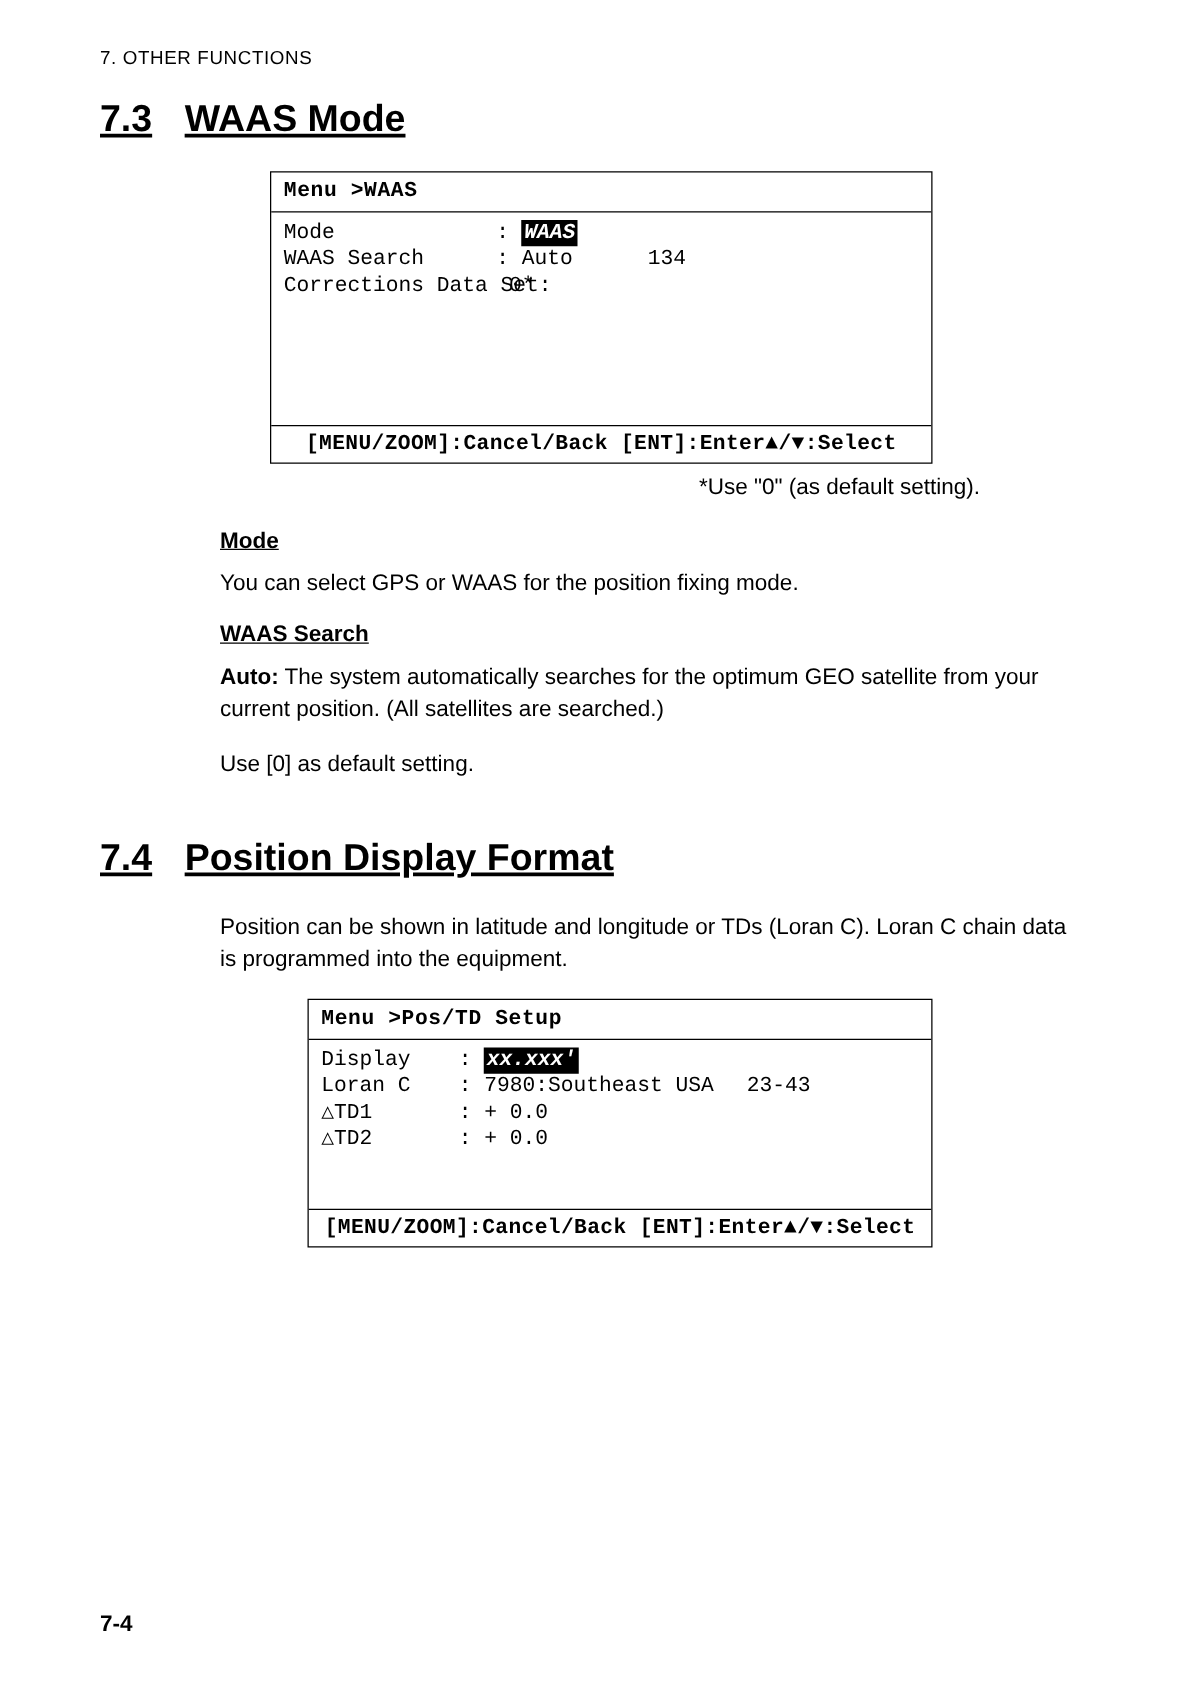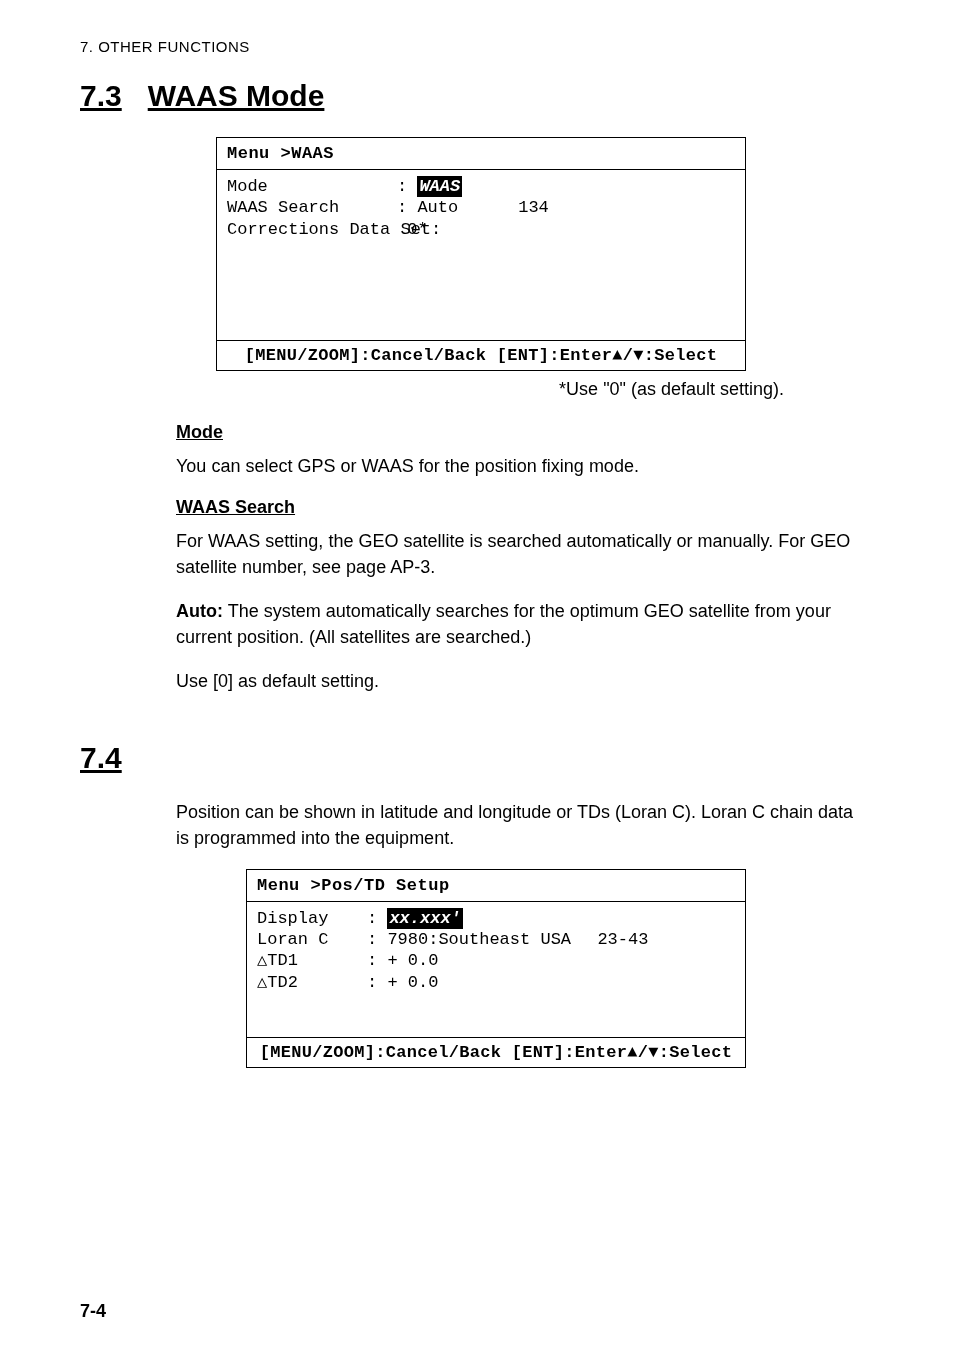--- a/index.html
+++ b/index.html
@@ -99,21 +99,21 @@
     .para {
       font-size: 18px;
       line-height: 1.45;
       margin-bottom: 18px;
     }
     .para b { font-weight: bold; }
     .section-gap { height: 28px; }
     .page-footer {
       position: absolute;
       left: 80px;
-      bottom: 28px;
+      bottom: 40px;
       font-weight: bold;
       font-size: 18px;
     }
   </style>
 </head>
 <body>
 
 <div class="page-header">7.  OTHER FUNCTIONS</div>
 
 <div class="section-heading">
@@ -141,30 +141,30 @@
       <span>▲/▼:Select</span>
     </div>
   </div>
 
   <div class="caption">*Use "0" (as default setting).</div>
 
   <div class="sub-heading">Mode</div>
   <p class="para">You can select GPS or WAAS for the position fixing mode.</p>
 
   <div class="sub-heading">WAAS Search</div>
-  <p class="para">For WAAS setting, the GEO satellite is searched automatically or manually. For GEO satellite number, see page AP-3.</p>
   <p class="para"><b>Auto:</b><span> The system automatically searches for the optimum GEO satellite from your current position. (All satellites are searched.)</span></p>
 
   <p class="para">Use [0] as default setting.</p>
 </div>
 
 <div class="section-gap"></div>
 
 <div class="section-heading">
   <span class="section-number">7.4</span>
+  <span class="section-title">Position Display Format</span>
 </div>
 
 <div class="content-block">
   <p class="para">Position can be shown in latitude and longitude or TDs (Loran C). Loran C chain data is programmed into the equipment.</p>
 
   <div class="menu-box menu-box-2">
     <div class="menu-title">Menu &gt;Pos/TD Setup</div>
     <div class="menu-body menu-body-2">
       <div class="menu-row">
         <span class="menu-label" style="width:110px">Display</span><span>: </span><span class="highlight">xx.xxx'</span>

